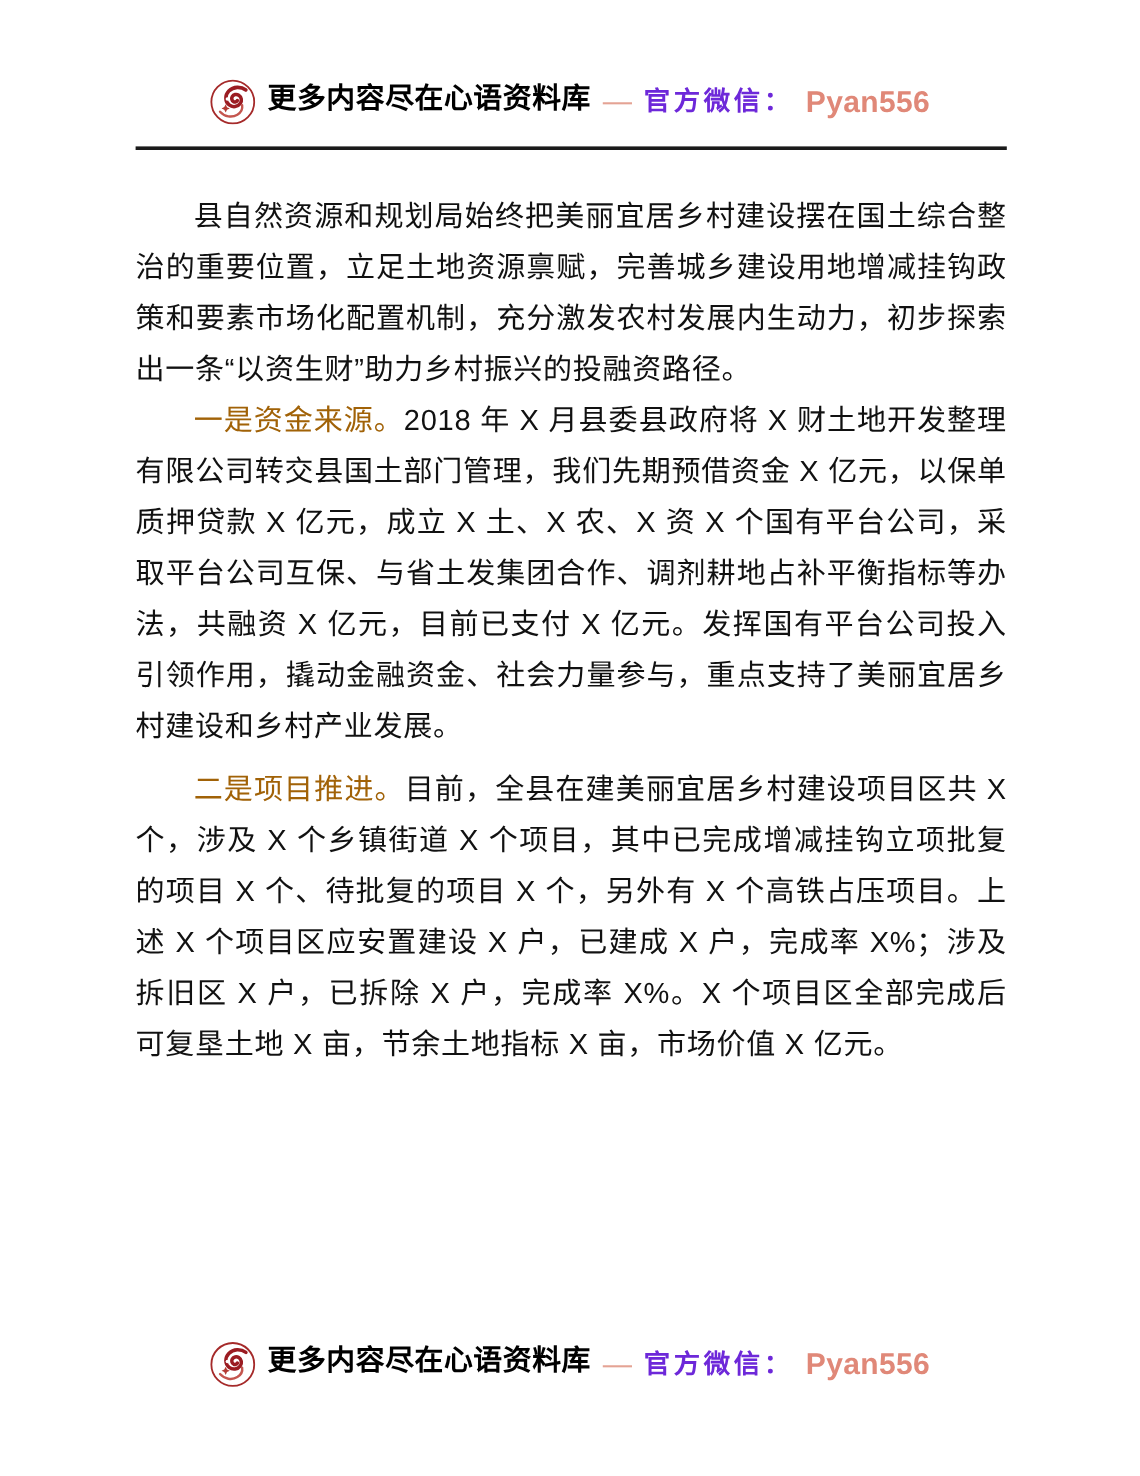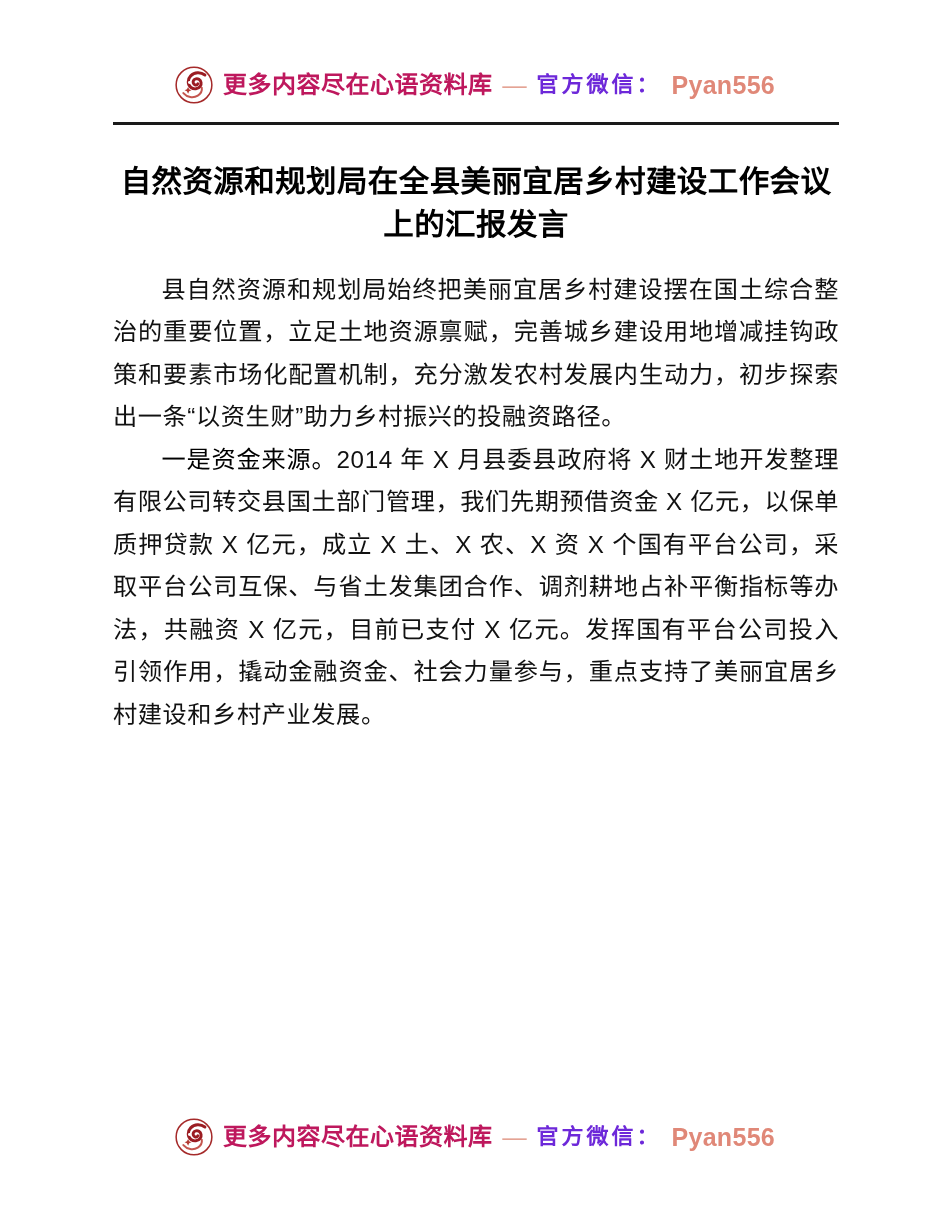--- a/index.html
+++ b/index.html
@@ -36,25 +36,25 @@
   .watermark.header { top: 66px; }
   .watermark.footer { top: 1118px; }
 
   .wm-logo {
     width: 38px;
     height: 38px;
     flex: 0 0 38px;
     display: block;
   }
   .wm-text {
-    font-family: Liberation Serif, serif;
+    font-family: Liberation Mono, monospace;
     font-size: 24px;
     font-weight: 700;
     letter-spacing: 0.5px;
-    color: #be185d;
+    color: #000000;
     line-height: 1;
   }
   .wm-dash {
     font-size: 24px;
     font-weight: 700;
     color: #e4a394;
     line-height: 1;
   }
   .wm-text2 {
     font-family: "Liberation Serif", "DejaVu Serif", serif;
@@ -120,21 +120,21 @@
     font-weight: 700;
     font-size: 24.2px;
     line-height: 42.5px;
     color: #e8201c;
     margin: 0;
     text-indent: 2em;
     letter-spacing: 0.6px;
   }
 
   .lead {
-    color: #000000;
+    color: #a16207;
   }
 
   .spacer-sm { height: 10px; }
 </style>
 </head>
 <body>
 
 <div class="page">
 
   <div class="watermark header">
@@ -149,29 +149,29 @@
     <span class="wm-text">更多内容尽在心语资料库</span>
       <span class="wm-dash">—</span>
       <span class="wm-text2">官方微信：</span>
       <span class="wm-handle">Pyan556</span>
   </div>
 
   <div class="rule"></div>
 
   <div class="doc">
 
-    <h1 class="doc-title">自然资源和规划局在全县美丽宜居乡村建设工作会议上的汇报发言</h1>
 
     <p class="para">县自然资源和规划局始终把美丽宜居乡村建设摆在国土综合整治的重要位置，立足土地资源禀赋，完善城乡建设用地增减挂钩政策和要素市场化配置机制，充分激发农村发展内生动力，初步探索出一条“以资生财”助力乡村振兴的投融资路径。</p>
 
 
-    <p class="para"><span class="lead">一是资金来源。</span><span>2014 年 X 月县委县政府将 X 财土地开发整理有限公司转交县国土部门管理，我们先期预借资金 X 亿元，以保单质押贷款 X 亿元，成立 X 土、X 农、X 资 X 个国有平台公司，采取平台公司互保、与省土发集团合作、调剂耕地占补平衡指标等办法，共融资 X 亿元，目前已支付 X 亿元。发挥国有平台公司投入引领作用，撬动金融资金、社会力量参与，重点支持了美丽宜居乡村建设和乡村产业发展。</span></p>
+    <p class="para"><span class="lead">一是资金来源。</span><span>2018 年 X 月县委县政府将 X 财土地开发整理有限公司转交县国土部门管理，我们先期预借资金 X 亿元，以保单质押贷款 X 亿元，成立 X 土、X 农、X 资 X 个国有平台公司，采取平台公司互保、与省土发集团合作、调剂耕地占补平衡指标等办法，共融资 X 亿元，目前已支付 X 亿元。发挥国有平台公司投入引领作用，撬动金融资金、社会力量参与，重点支持了美丽宜居乡村建设和乡村产业发展。</span></p>
 
     <div class="spacer-sm"></div>
 
+    <p class="para"><span class="lead">二是项目推进。</span><span>目前，全县在建美丽宜居乡村建设项目区共 X 个，涉及 X 个乡镇街道 X 个项目，其中已完成增减挂钩立项批复的项目 X 个、待批复的项目 X 个，另外有 X 个高铁占压项目。上述 X 个项目区应安置建设 X 户，已建成 X 户，完成率 X%；涉及拆旧区 X 户，已拆除 X 户，完成率 X%。X 个项目区全部完成后可复垦土地 X 亩，节余土地指标 X 亩，市场价值 X 亿元。</span></p>
 
   </div>
 
   <div class="watermark footer">
     <svg class="wm-logo" viewBox="0 0 40 40" aria-hidden="true">
       <circle cx="20" cy="20" r="19" fill="#ffffff"></circle>
       <path d="M20 1.2A18.8 18.8 0 1 0 20 38.8 18.8 18.8 0 1 0 20 1.2Z" fill="none" stroke="#a52a2a" stroke-width="1.6"></path>
       <path d="M31.5 9.5c-4.5-3.3-11-3.2-15 .9-3.6 3.7-3.4 9.3.3 12.2 3.1 2.4 7.6 1.8 9.7-1.2 1.8-2.5 1.1-5.9-1.3-7.4-2-1.2-4.6-.6-5.7 1.3-.9 1.6-.3 3.6 1.2 4.4 1.2.6 2.7.2 3.3-.9" fill="none" stroke="#9b1c22" stroke-width="3.1" stroke-linecap="round"></path>
       <path d="M8.8 28.5c3.8 4.4 10.4 5.6 15.2 2.6 3.1-1.9 4.7-5.2 4.2-8.3" fill="none" stroke="#c4564f" stroke-width="2.1" stroke-linecap="round"></path>
       <circle cx="15.2" cy="17.4" r="1.5" fill="#ffffff"></circle>

